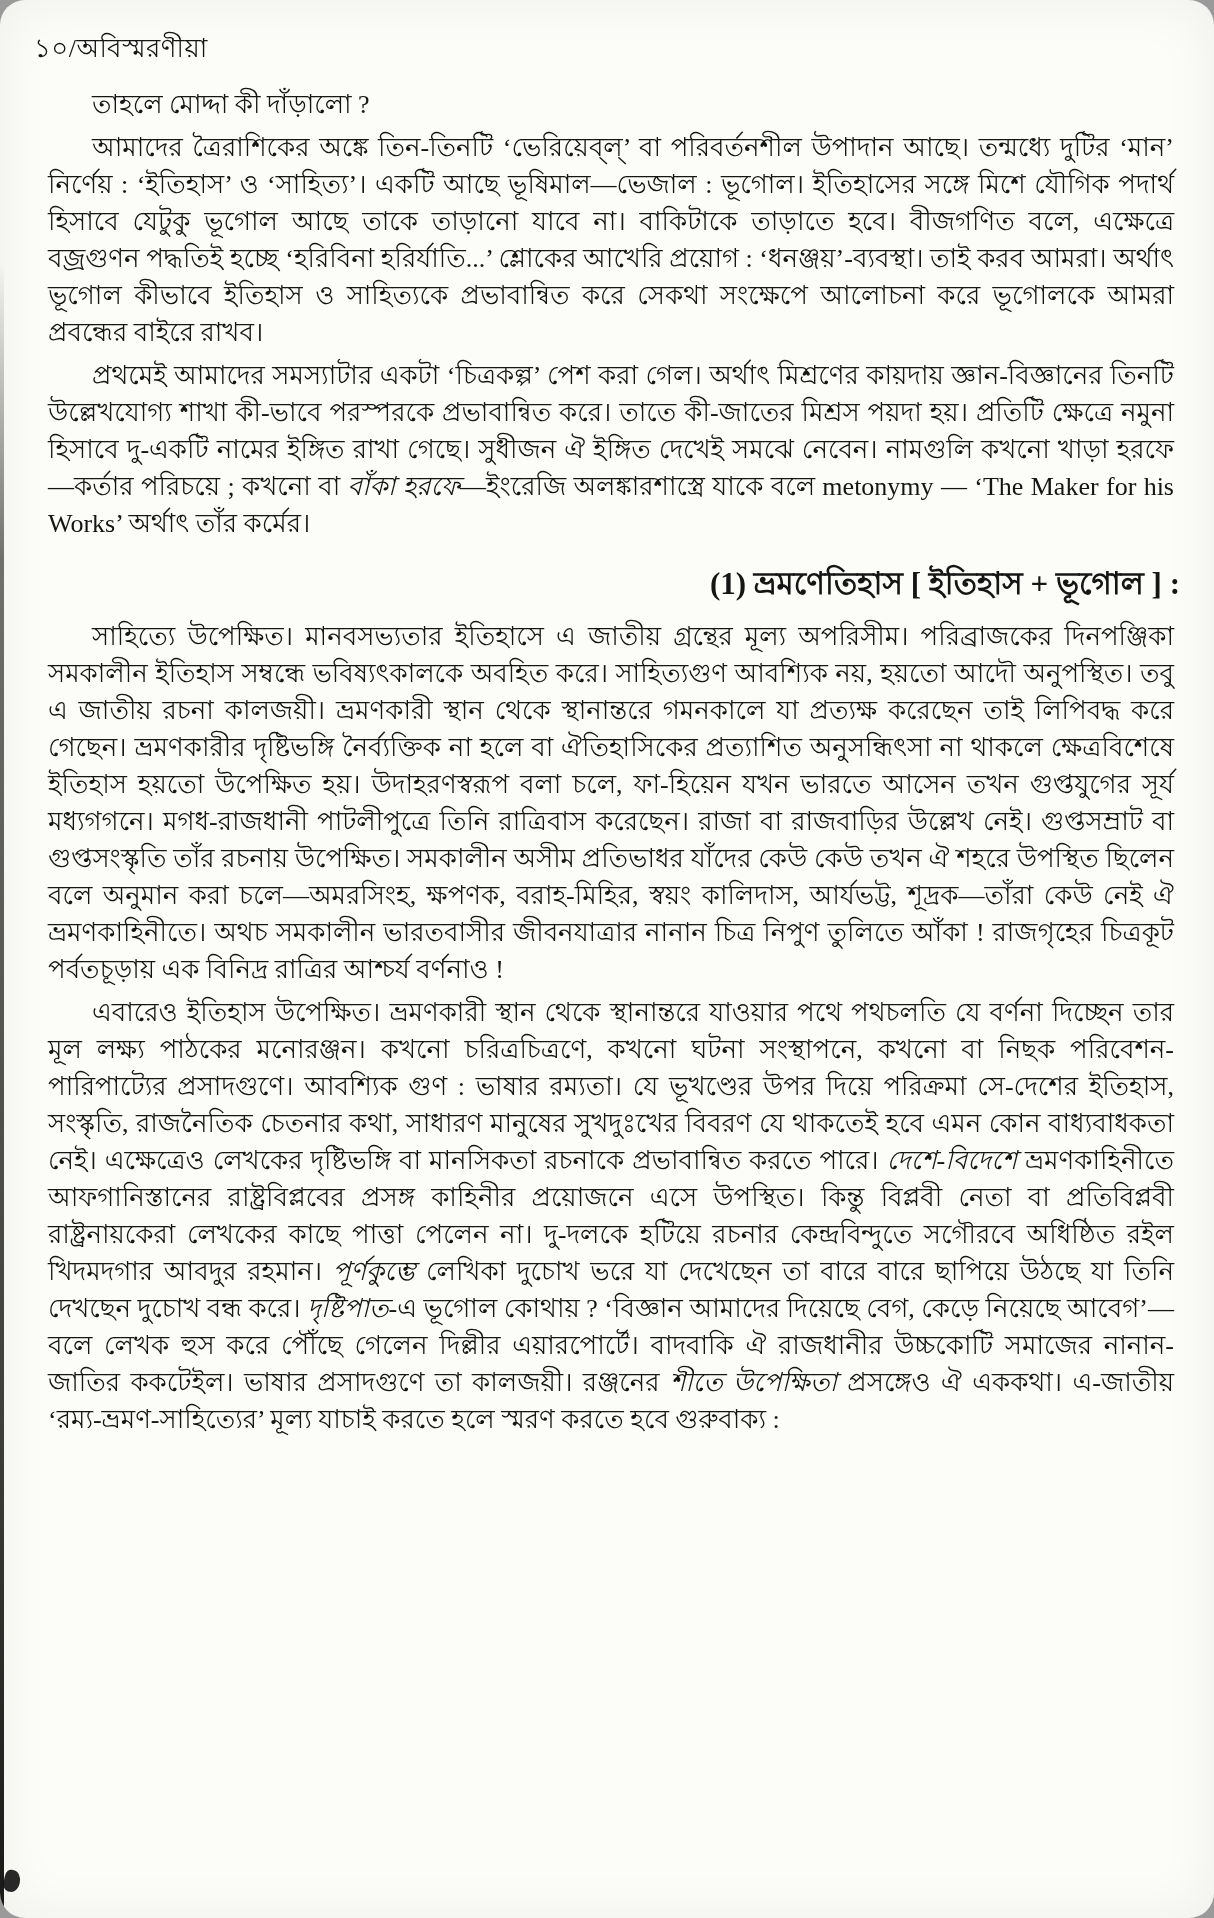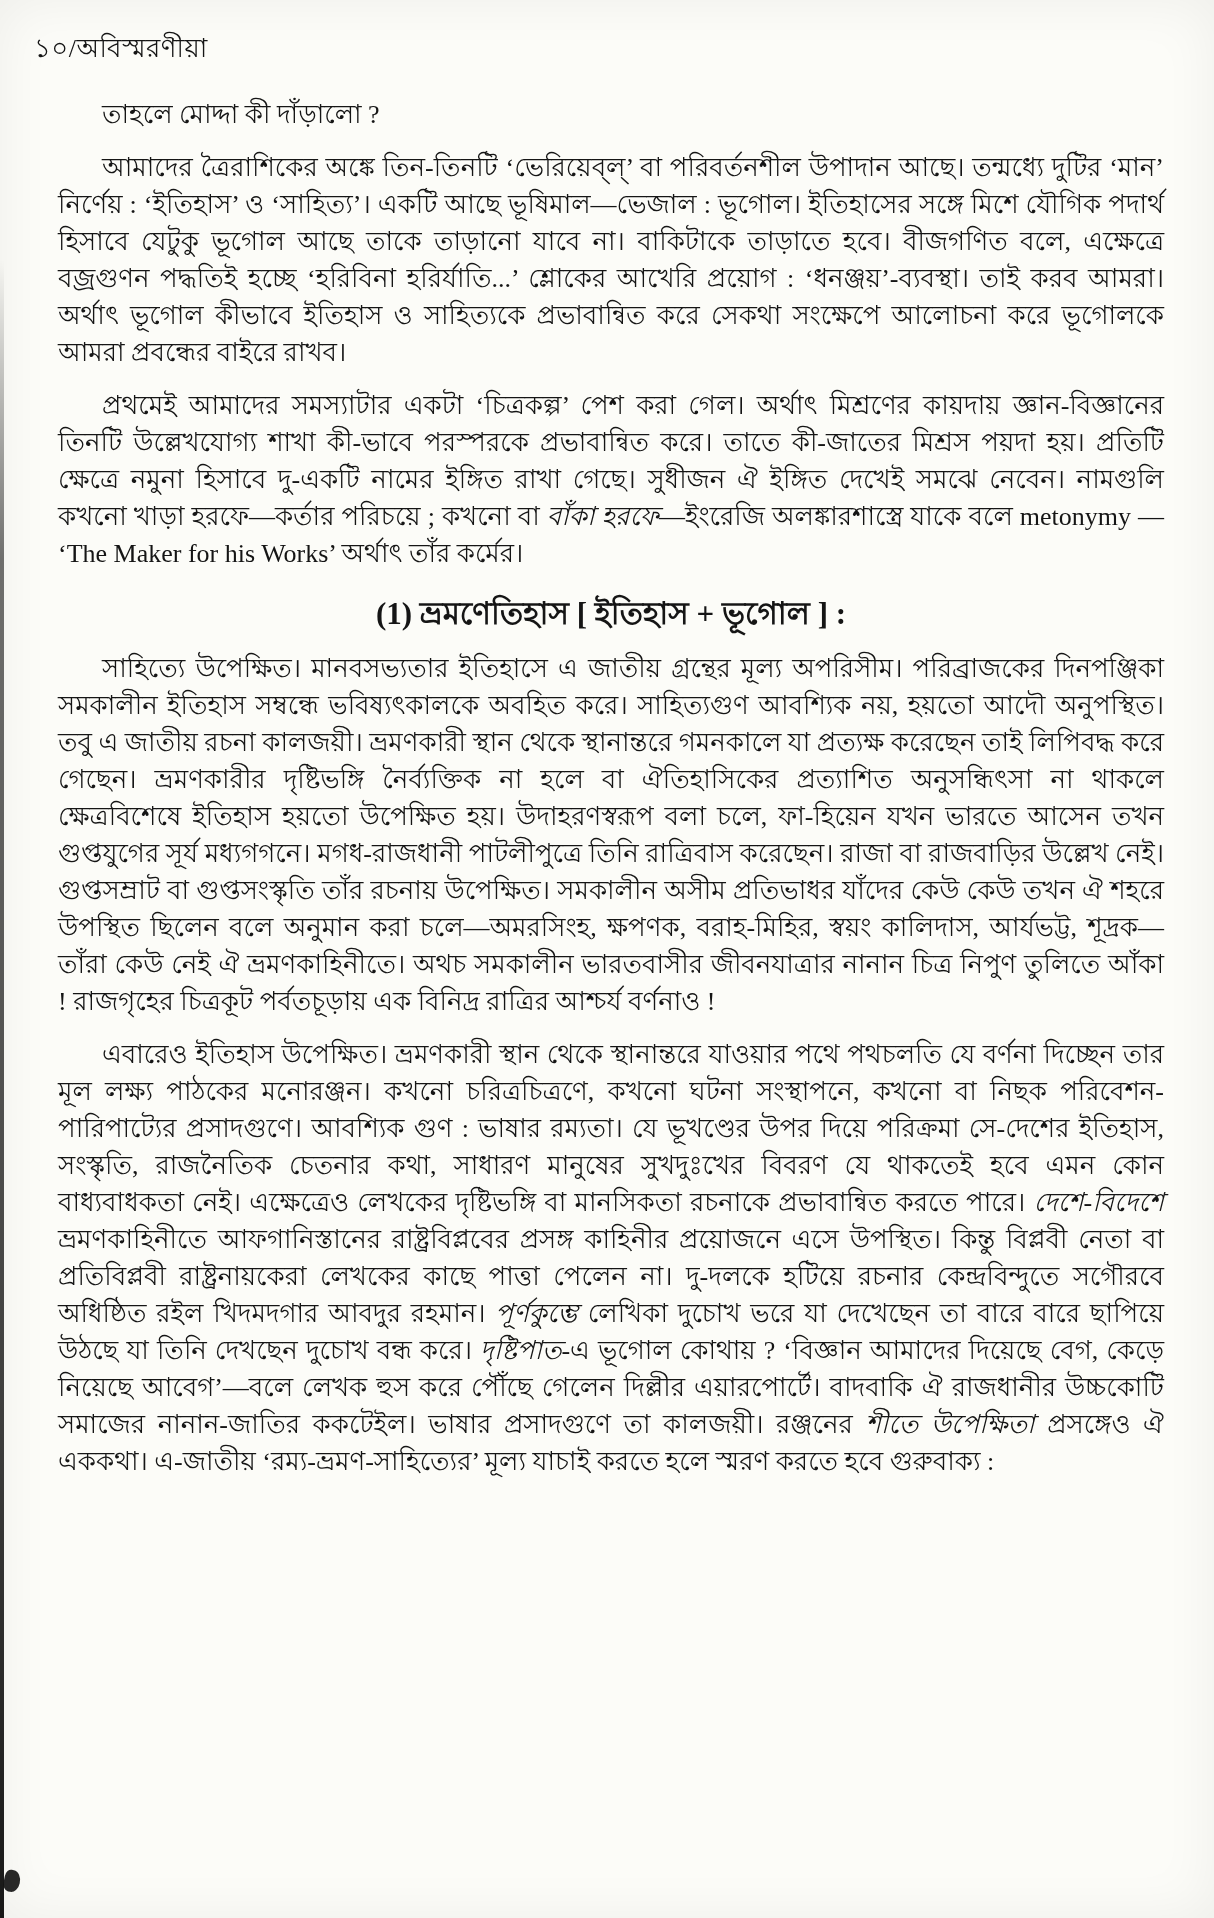--- a/index.html
+++ b/index.html
@@ -11,20 +11,21 @@
   .page {
     position: relative;
     width: 1214px;
     height: 1918px;
     margin: 0 auto;
     background: #fcfcf8;
     color: #151515;
     font-family: "Liberation Serif", "DejaVu Serif", serif;
     overflow: hidden;
     box-shadow: inset 0 0 55px rgba(0,0,0,0.06);
+    border-radius: 25px;
   }
   
   .scan-edge-left {
     position: absolute;
     left: 0;
     top: 260px;
     bottom: 0;
     width: 4px;
     background: linear-gradient(to bottom, rgba(0,0,0,0) 0%, rgba(0,0,0,0.55) 18%, rgba(0,0,0,0.75) 70%, rgba(0,0,0,0.9) 100%);
   }
@@ -49,29 +50,29 @@
   .text-block {
     position: absolute;
     top: 80px;
     left: 42px;
     right: 34px;
     font-size: 26px;
     line-height: 37px;
     text-align: justify;
   }
   .para {
-    margin: 16px;
+    margin: 6px;
     text-indent: 44px;
   }
   .heading {
     margin: 22px 0 14px 0;
     font-size: 31px;
     line-height: 40px;
     font-weight: 700;
-    text-align: center;
+    text-align: right;
     text-indent: 0;
   }
   .run { white-space: pre-wrap; }
   .italic { font-style: italic; }
 </style>
 </head>
 <body>
 
 <div class="page">
 

